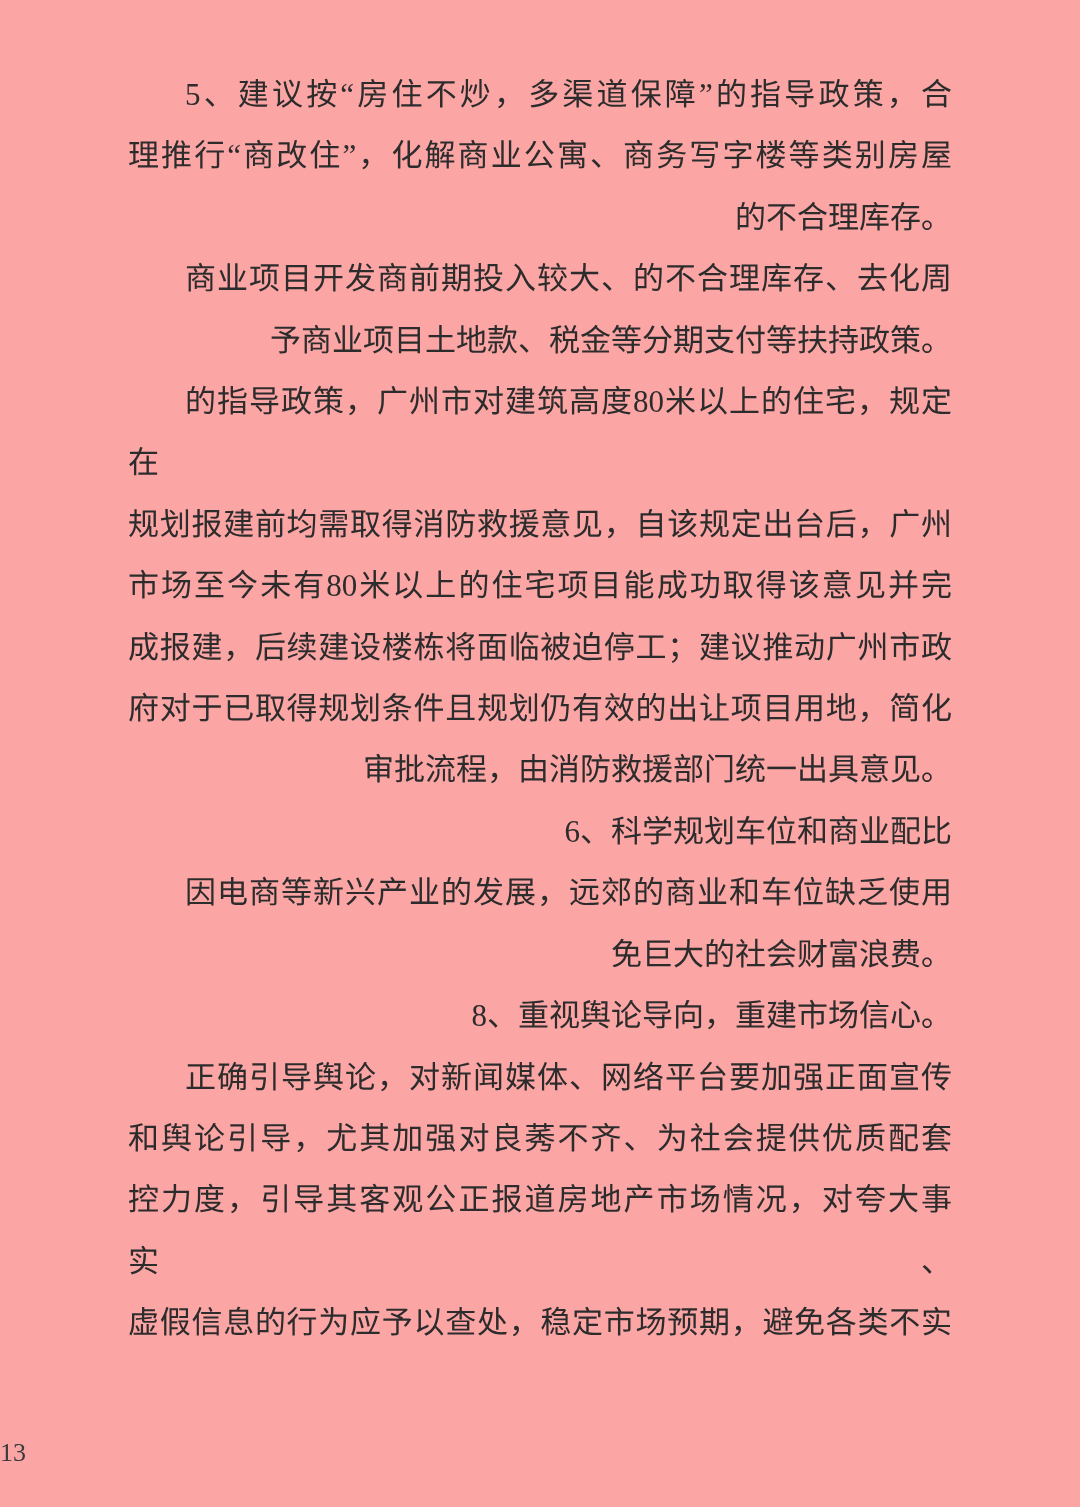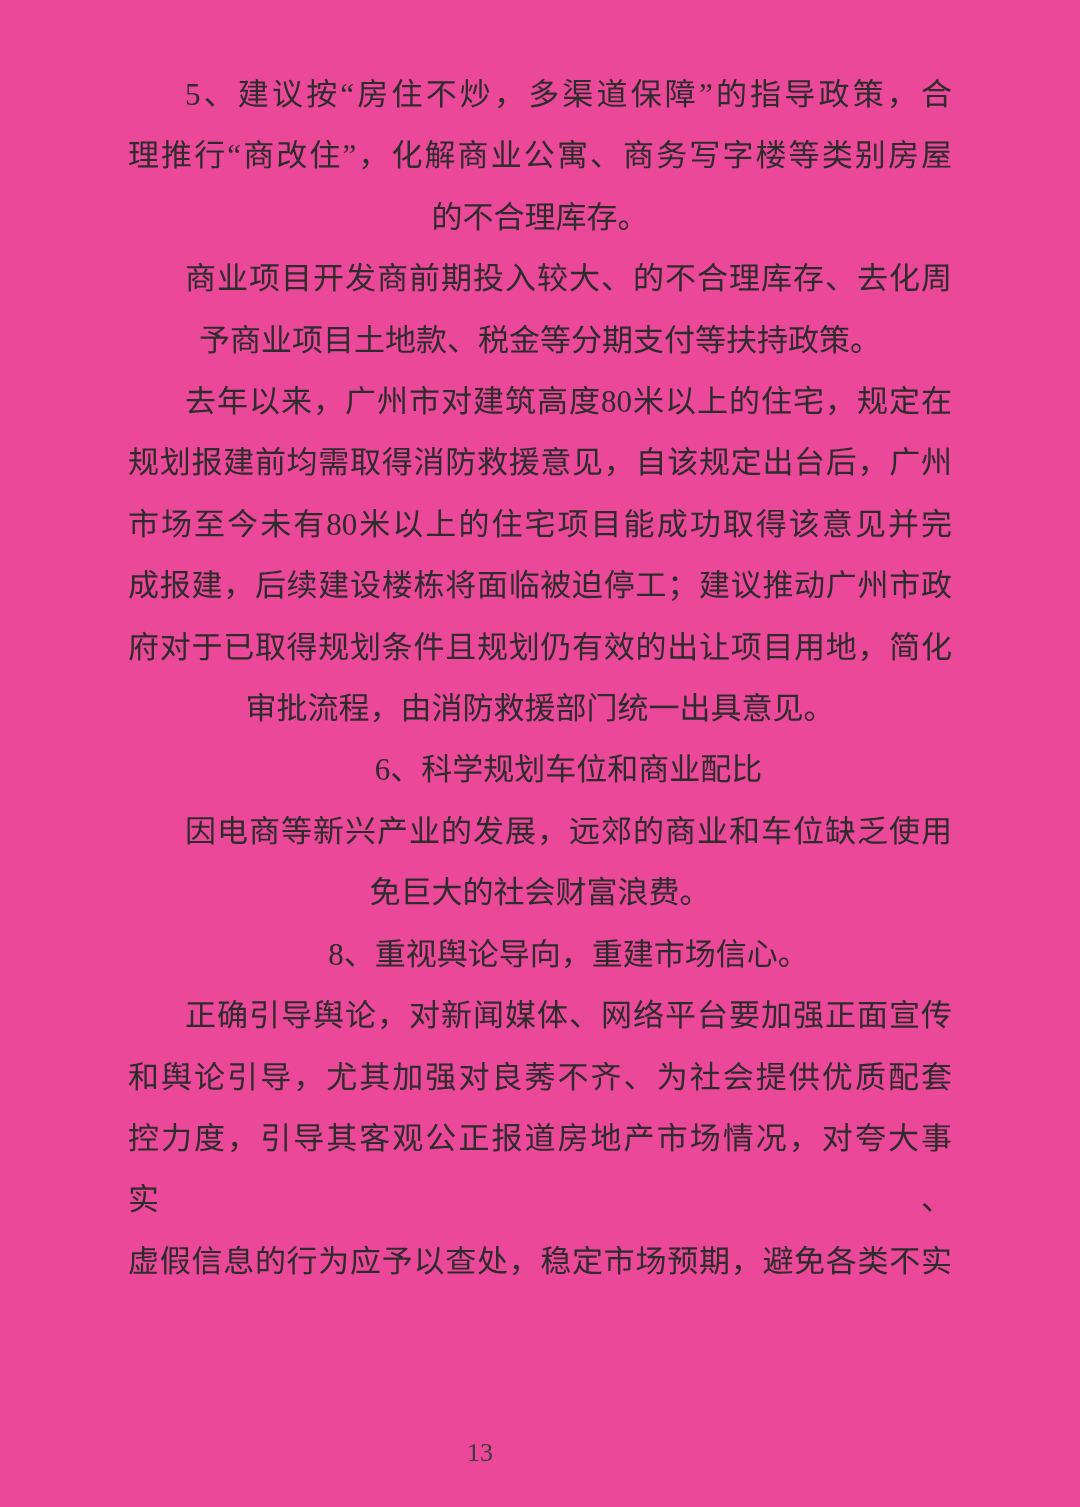--- a/index.html
+++ b/index.html
@@ -10,76 +10,76 @@
     width: 1080px;
     height: 1507px;
     overflow: hidden;
     background: #fbfbfa;
     font-family: "Liberation Serif", "DejaVu Serif", serif;
   }
   .page {
     position: relative;
     width: 1080px;
     height: 1507px;
-    background: #ec4899;
+    background: #fca5a5;
   }
   .textblock {
     position: absolute;
     top: 64px;
     left: 128px;
     width: 824px;
     color: #2d2c2c;
   }
   .paragraph {
     margin: 0;
     padding: 0;
   }
   .line {
     font-size: 31px;
     line-height: 61.4px;
     white-space: nowrap;
     letter-spacing: 0;
-    text-align: center;
+    text-align: right;
   }
   .line.fill {
     white-space: normal;
     text-align: justify;
     text-align-last: justify;
     text-justify: inter-character;
   }
   .line.indent {
     text-indent: 57px;
   }
   .page-number {
     position: absolute;
     top: 1436px;
     left: 0;
     width: 960px;
-    text-align: center;
+    text-align: left;
     font-size: 26px;
     line-height: 34px;
     color: #3b3b3b;
   }
 </style>
 </head>
 <body style="background: rgb(251, 251, 250);">
 
 <div class="page">
   <div class="textblock" id="textblock" style="color: rgb(45, 44, 44);">
       <div class="paragraph">
         <div class="line fill indent">5、建议按“房住不炒，多渠道保障”的指导政策，合</div>
         <div class="line fill">理推行“商改住”，化解商业公寓、商务写字楼等类别房屋</div>
         <div class="line">的不合理库存。</div>
       </div>
       <div class="paragraph">
         <div class="line fill indent">商业项目开发商前期投入较大、的不合理库存、去化周</div>
         <div class="line">予商业项目土地款、税金等分期支付等扶持政策。</div>
       </div>
       <div class="paragraph">
-        <div class="line fill indent">去年以来，广州市对建筑高度80米以上的住宅，规定在</div>
+        <div class="line fill indent">的指导政策，广州市对建筑高度80米以上的住宅，规定在</div>
         <div class="line fill">规划报建前均需取得消防救援意见，自该规定出台后，广州</div>
         <div class="line fill">市场至今未有80米以上的住宅项目能成功取得该意见并完</div>
         <div class="line fill">成报建，后续建设楼栋将面临被迫停工；建议推动广州市政</div>
         <div class="line fill">府对于已取得规划条件且规划仍有效的出让项目用地，简化</div>
         <div class="line">审批流程，由消防救援部门统一出具意见。</div>
       </div>
       <div class="paragraph">
         <div class="line indent">6、科学规划车位和商业配比</div>
       </div>
       <div class="paragraph">

